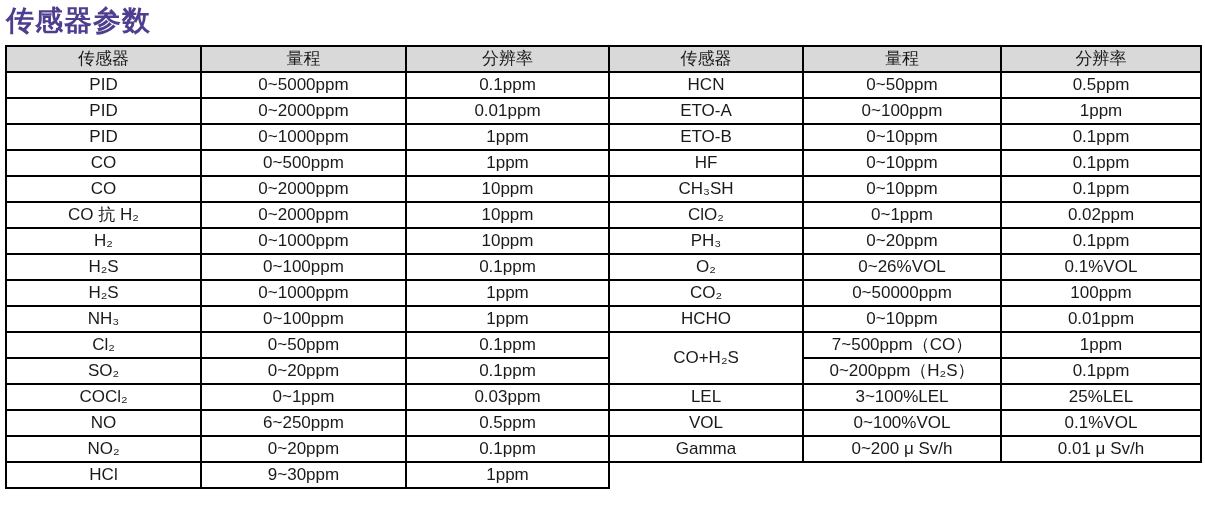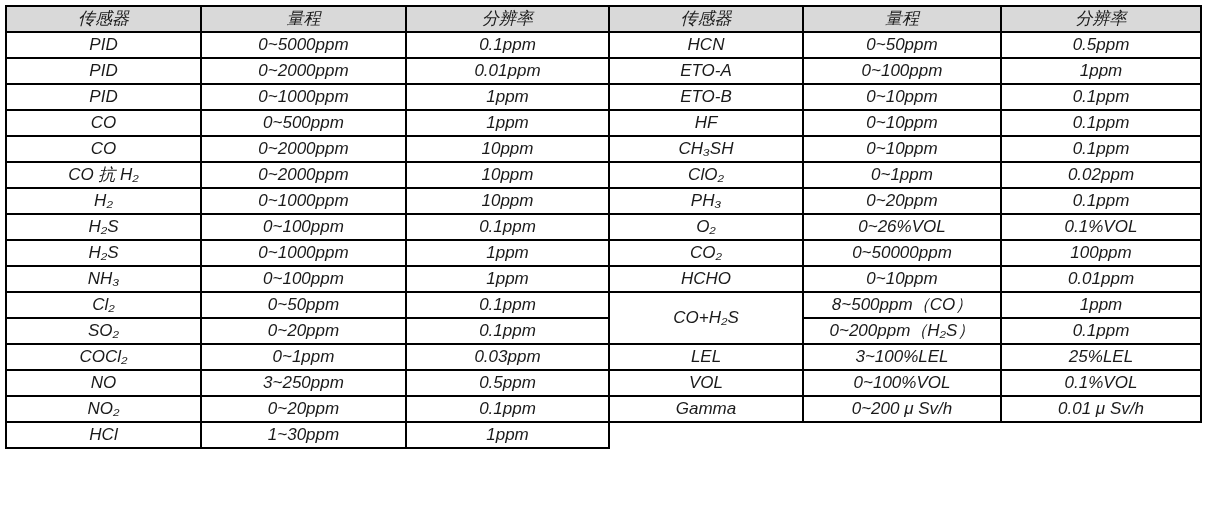--- a/index.html
+++ b/index.html
@@ -23,21 +23,20 @@
     font-weight: bold;
     color: #4f3d8f;
     letter-spacing: 1px;
   }
   table.spec-table {
     margin-left: 5px;
     margin-top: 5px;
     width: 1195px;
     border-collapse: collapse;
     table-layout: fixed;
-    font-style: italic;
   }
   .spec-table th,
   .spec-table td {
     border: 2px solid #000000;
     height: 24px;
     padding: 0 2px;
     text-align: center;
     vertical-align: middle;
     font-size: 17px;
     line-height: 1.1;
@@ -51,20 +50,21 @@
   }
   .spec-table td.empty {
     border: none;
     background: #ffffff;
   }
 </style>
 </head>
 <body>
 
 <div class="page">
+  <h1 class="page-title">传感器参数</h1>
 
   <table class="spec-table">
     <colgroup>
       <col style="width:195px">
       <col style="width:205px">
       <col style="width:203px">
       <col style="width:194px">
       <col style="width:198px">
       <col style="width:200px">
     </colgroup>
@@ -157,57 +157,57 @@
           <td>1ppm</td>
           <td>HCHO</td>
           <td>0~10ppm</td>
           <td>0.01ppm</td>
         </tr>
         <tr>
           <td>Cl₂</td>
           <td>0~50ppm</td>
           <td>0.1ppm</td>
           <td rowspan="2">CO+H₂S</td>
-          <td>8~500ppm（CO）</td>
+          <td>7~500ppm（CO）</td>
           <td>1ppm</td>
         </tr>
         <tr>
           <td>SO₂</td>
           <td>0~20ppm</td>
           <td>0.1ppm</td>
           <td>0~200ppm（H₂S）</td>
           <td>0.1ppm</td>
         </tr>
         <tr>
           <td>COCl₂</td>
           <td>0~1ppm</td>
           <td>0.03ppm</td>
           <td>LEL</td>
           <td>3~100%LEL</td>
           <td>25%LEL</td>
         </tr>
         <tr>
           <td>NO</td>
-          <td>3~250ppm</td>
+          <td>6~250ppm</td>
           <td>0.5ppm</td>
           <td>VOL</td>
           <td>0~100%VOL</td>
           <td>0.1%VOL</td>
         </tr>
         <tr>
           <td>NO₂</td>
           <td>0~20ppm</td>
           <td>0.1ppm</td>
           <td>Gamma</td>
           <td>0~200 μ Sv/h</td>
           <td>0.01 μ Sv/h</td>
         </tr>
         <tr>
           <td>HCl</td>
-          <td>1~30ppm</td>
+          <td>9~30ppm</td>
           <td>1ppm</td>
           <td class="empty"></td>
           <td class="empty"></td>
           <td class="empty"></td>
         </tr>
       </tbody>
   </table>
 </div>
 
 </body></html>

